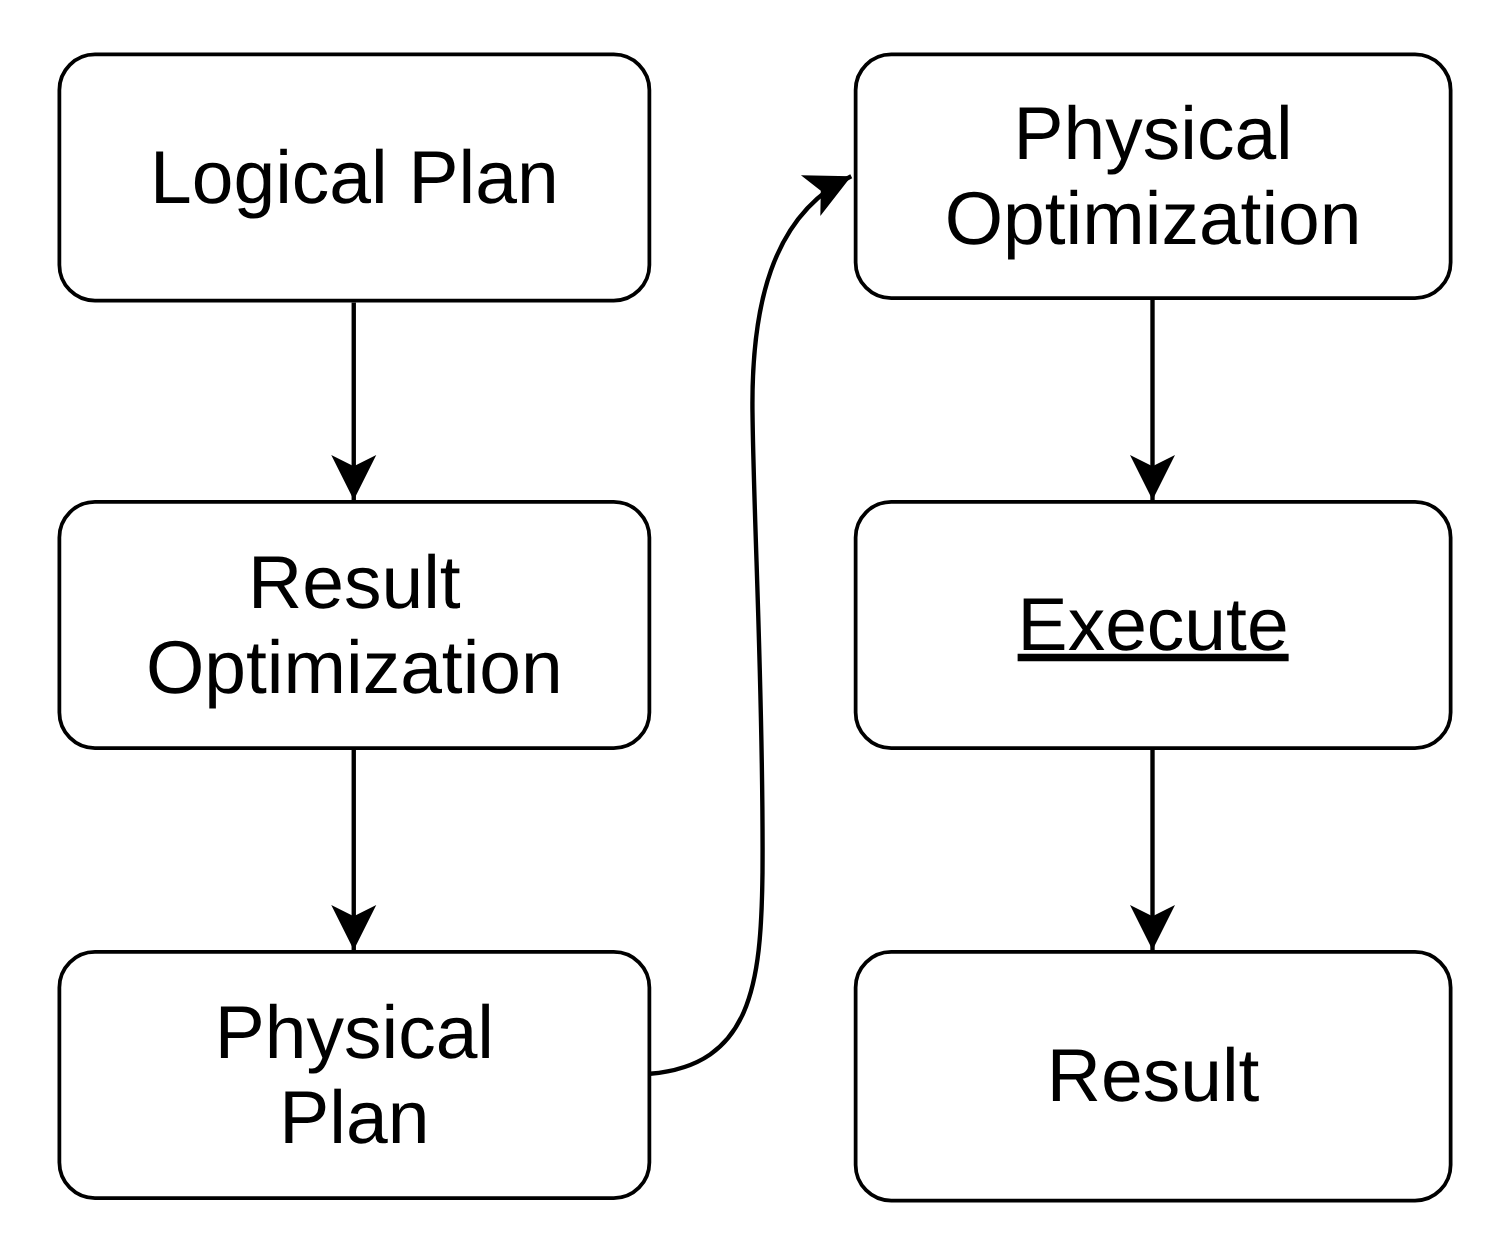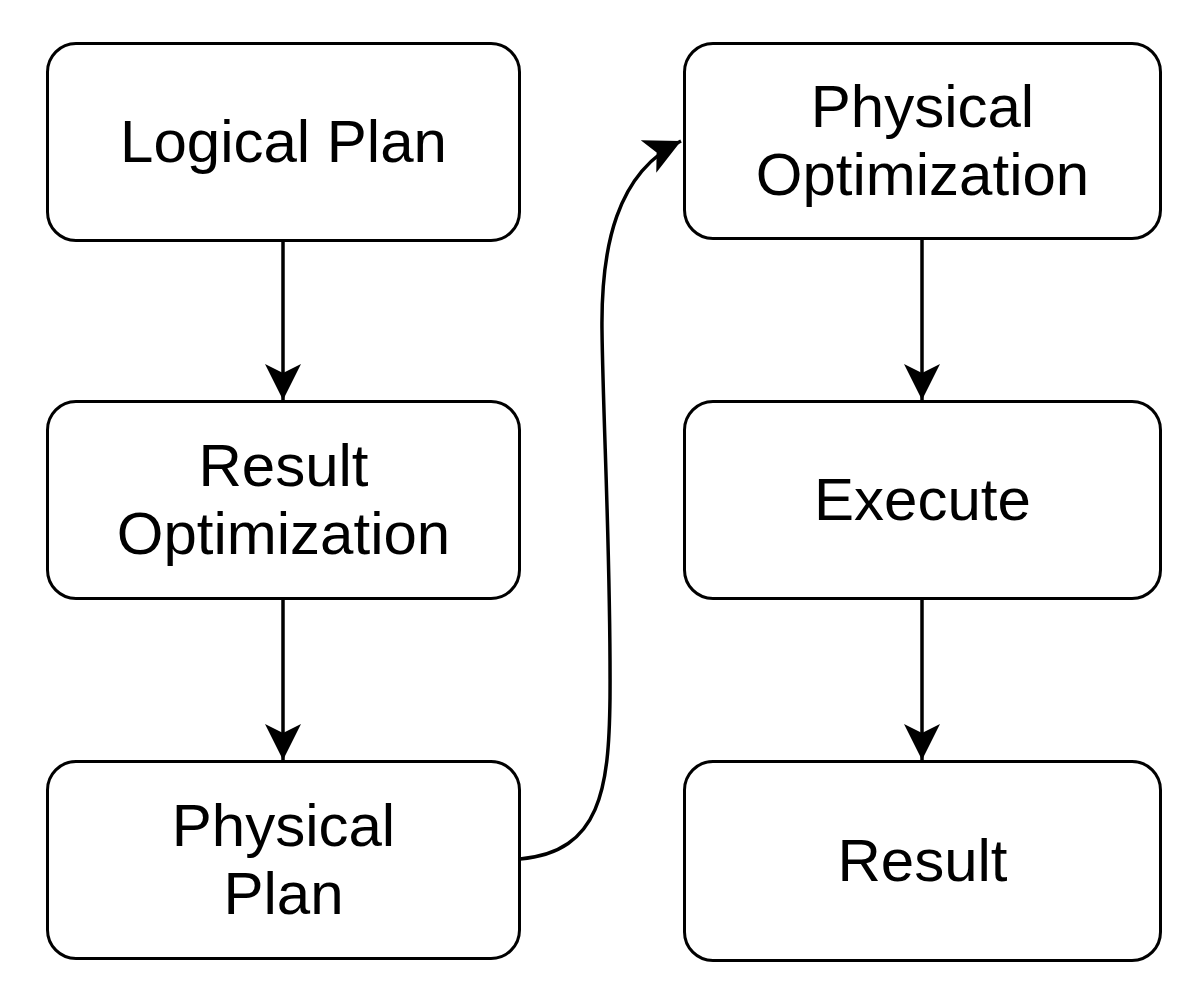--- a/index.html
+++ b/index.html
@@ -43,21 +43,21 @@
     color: #000000;
     font-size: 60px;
     line-height: 68px;
     white-space: pre-line;
   }
   
   .n-logical-plan          { left: 46px;  top: 42px;  width: 475px; height: 200px; }
   .n-logical-optimization  { left: 46px;  top: 400px; width: 475px; height: 200px; }
   .n-physical-plan         { left: 46px;  top: 760px; width: 475px; height: 200px; }
   .n-physical-optimization { left: 683px; top: 42px;  width: 479px; height: 198px; }
-  .n-execute               { left: 683px; top: 400px; width: 479px; height: 200px; }
+  .n-execute               { left: 683px; top: 400px; width: 479px; height: 200px; text-decoration: underline; }
   .n-result                { left: 683px; top: 760px; width: 479px; height: 202px; }
 </style>
 </head>
 <body>
 
 <div class="canvas">
 
   <svg class="edges" viewBox="0 0 1204 1004" xmlns="http://www.w3.org/2000/svg">
     <defs>
       <marker id="arrowhead" viewBox="0 0 40 40" refX="40" refY="20" markerWidth="40" markerHeight="40" markerUnits="userSpaceOnUse" orient="auto">

